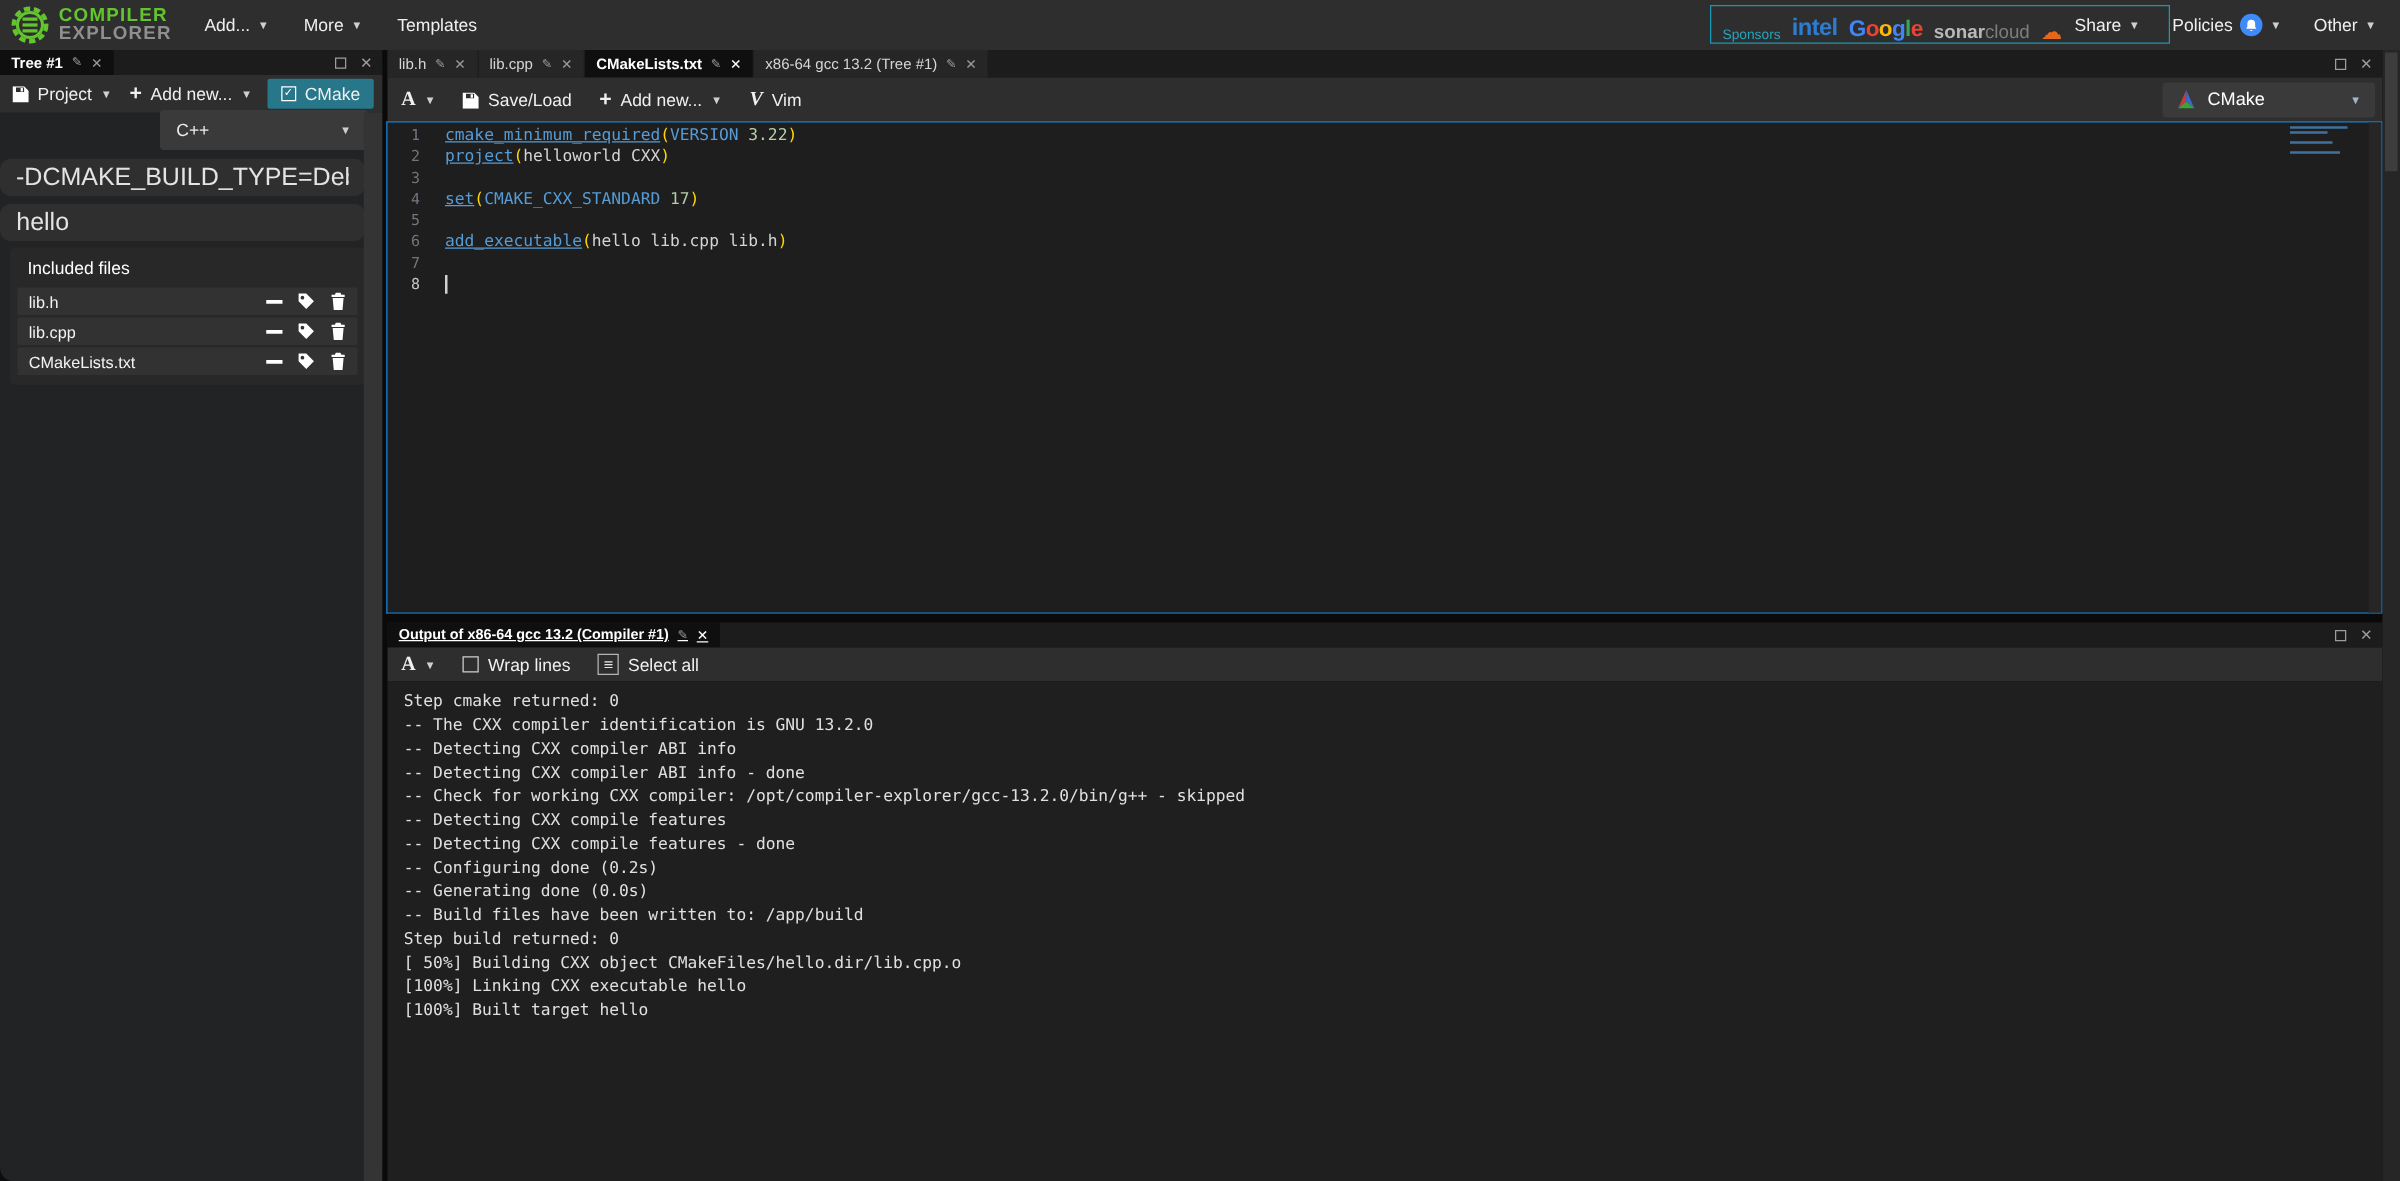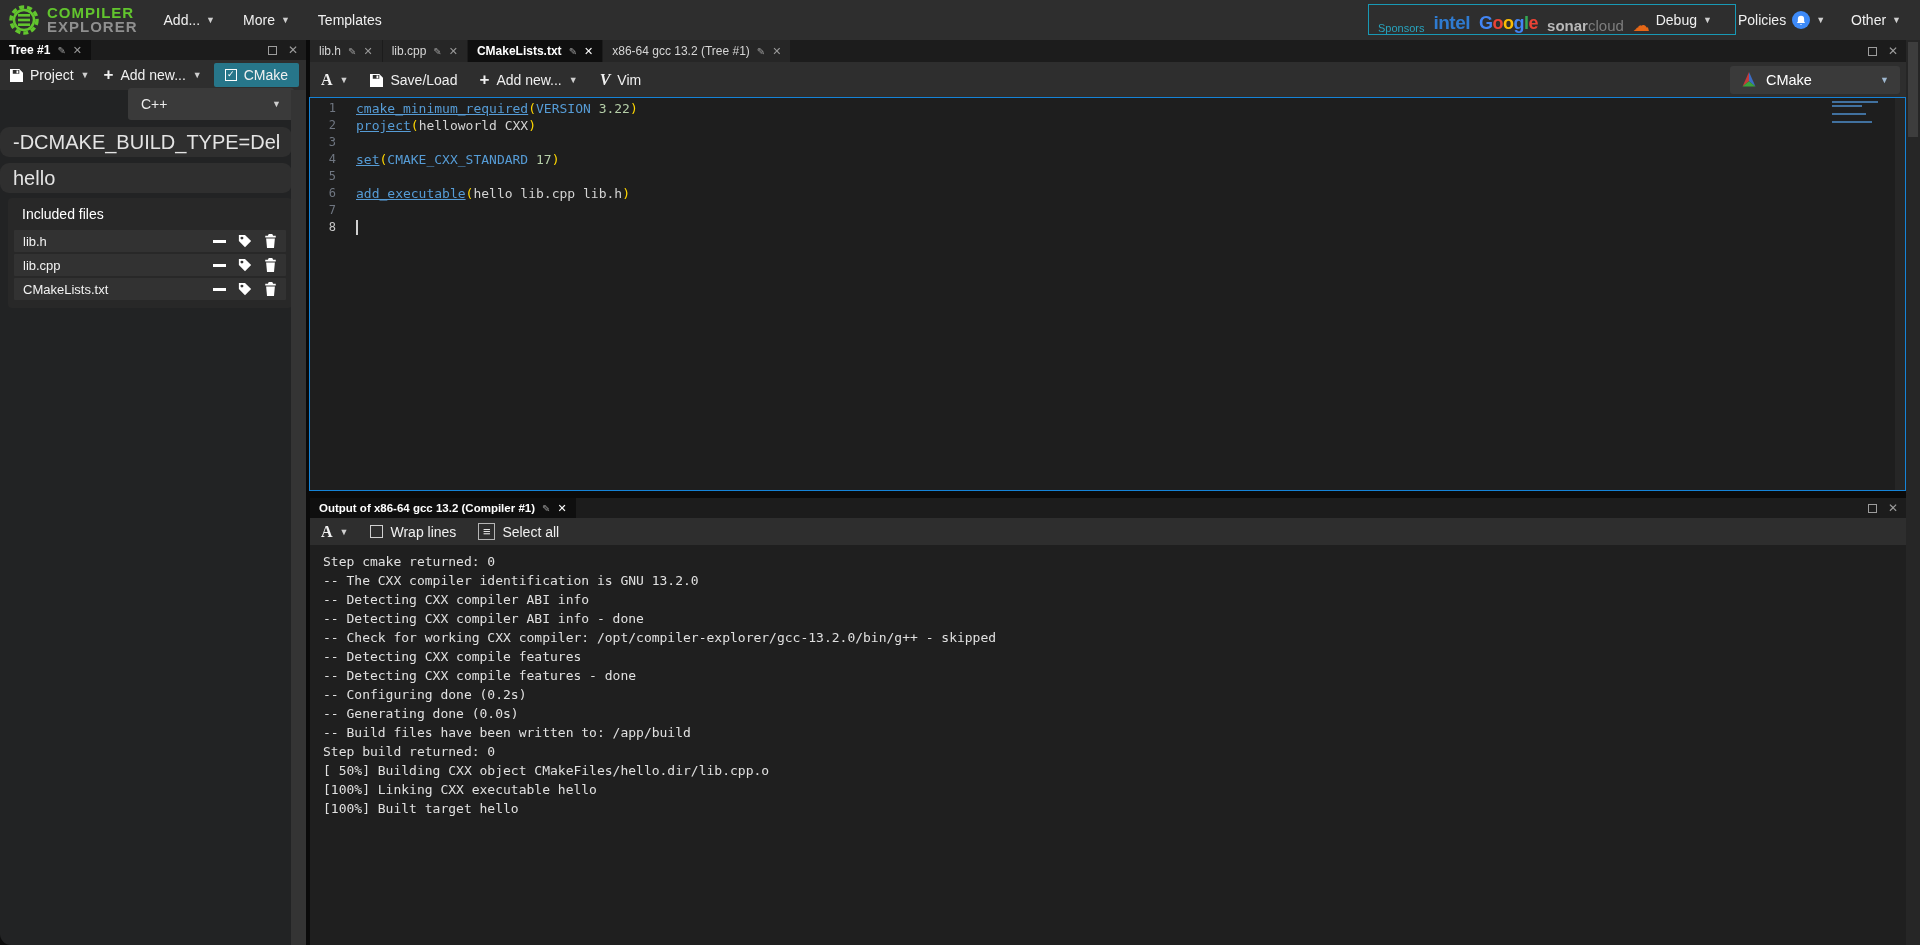--- a/index.html
+++ b/index.html
@@ -75,21 +75,21 @@
   .tk-arg { color:#d4d4d4; }
   .tk-par { color:#ffd700; }
   .cursor-bar { display:inline-block; width:2px; height:15px; background:#d0d0d0; vertical-align:text-bottom; }
   .minimap { position:absolute; right:11px; top:3px; width:62px; height:380px; }
   .mm-line { height:2px; margin-bottom:2px; background:#41719f; }
   .mm-band { position:absolute; right:0; top:0; bottom:0; width:10px; background:#262626; }
   .hsplit { position:absolute; left:310px; top:491px; width:1596px; height:7px; background:#0a0a0a; }
 
   
   .out-tabbar { position:absolute; left:310px; top:498px; width:1596px; height:20px; }
-  .out-tabbar .tab { font-size:11.5px; }
+  .out-tabbar .tab { font-size:11.5px;text-decoration:underline; }
   .out-toolbar { position:absolute; left:310px; top:518px; width:1596px; height:27px; }
   .checksq { width:13px; height:13px; border:1.5px solid #d0d0d0; background:transparent; }
   .sa-icon { width:17px; height:17px; border:1px solid #b5b5b5; color:#e6e6e6; font-size:13px; line-height:15px; text-align:center; font-weight:bold; }
   .out-content { position:absolute; left:310px; top:545px; width:1596px; height:400px; background:#1f1f1f; }
   .out-content pre { font-family:"DejaVu Sans Mono",monospace; font-size:13px; line-height:19px; color:#e0e0e0; padding:7px 0 0 13px; }
 
   
   .win-scroll { position:absolute; left:1906px; top:40px; width:14px; height:905px; background:#262626; }
   .win-thumb { margin:2px; height:95px; background:#3d3d3d; }
 </style>
@@ -132,21 +132,21 @@
       <span style="color:#4285F4">G</span><span style="color:#EA4335">o</span><span style="color:#FBBC05">o</span><span style="color:#4285F4">g</span><span style="color:#34A853">l</span><span style="color:#EA4335">e</span>
     </span>
     <span class="sonar">
       <span>sonar</span><span class="sonar-light">cloud</span>
     </span>
     <span class="cloud-icon">☁</span>
   </div>
 
   <div class="nav-right">
     <div class="nav-item" style="padding:0 9px">
-      <span>Debug</span>
+      <span>Share</span>
         <span class="caret">▼</span>
     </div>
     <div class="nav-item" style="padding:0 9px">
       <span>Policies</span>
       <span class="bell-circle">
         <svg width="10" height="11" viewBox="0 0 16 17">
             <path fill="#fff" d="M8 1a5 5 0 0 0-5 5v4L1.5 12.5h13L13 10V6a5 5 0 0 0-5-5zM6.2 14a1.9 1.9 0 0 0 3.6 0z"></path>
           </svg>
       </span>
       <span class="caret">▼</span>

